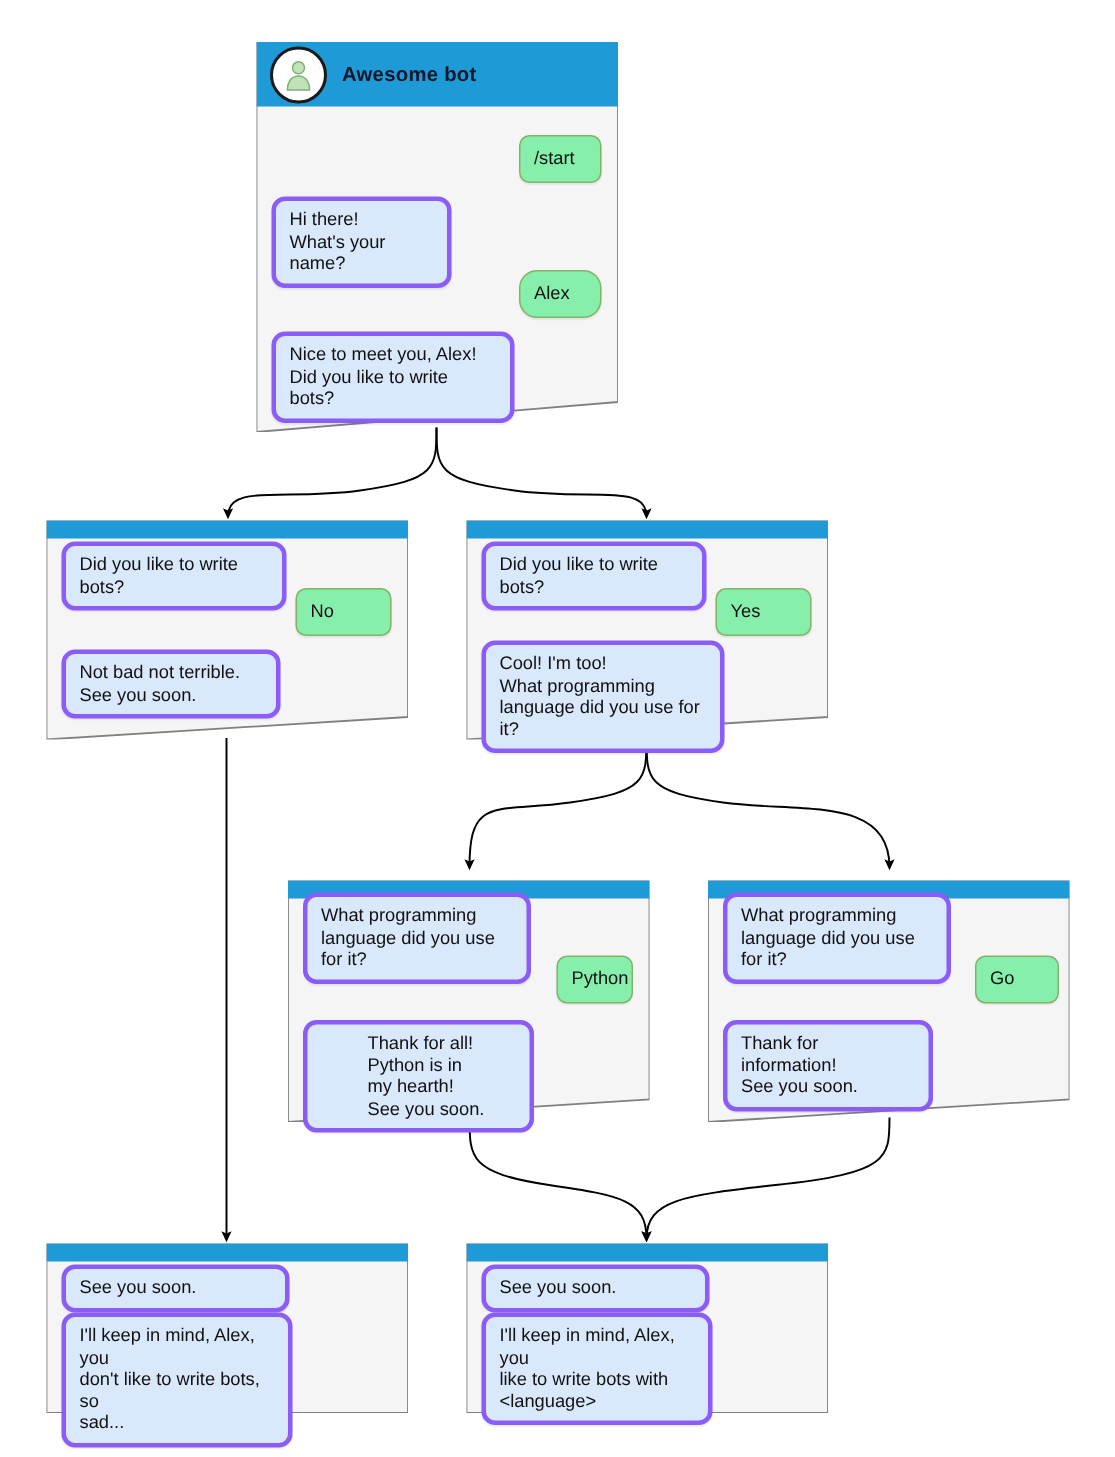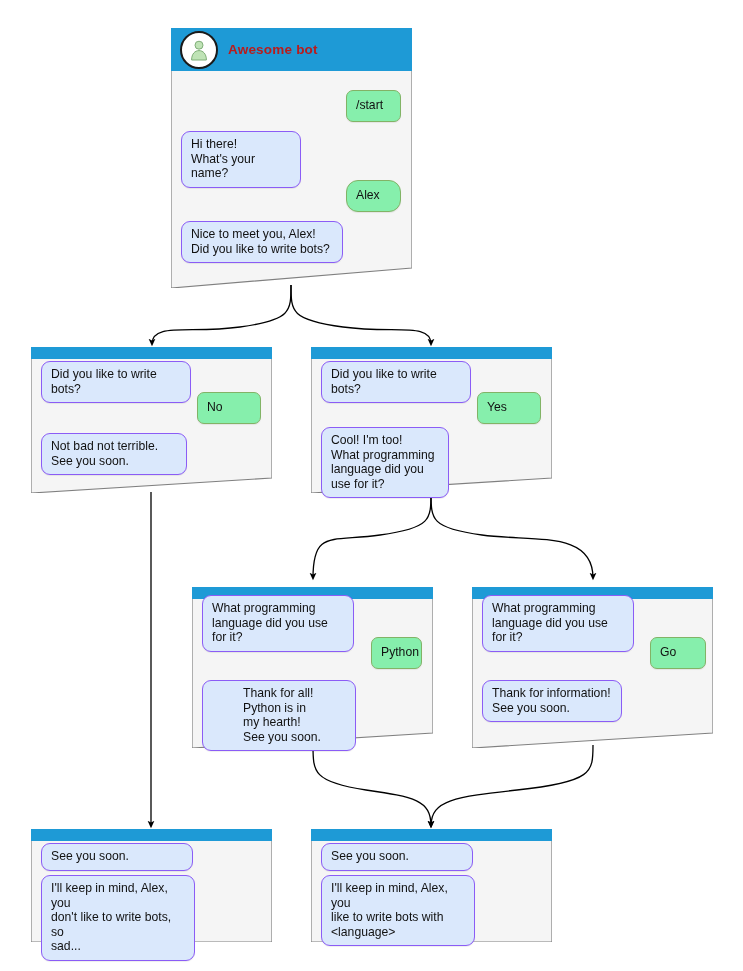--- a/index.html
+++ b/index.html
@@ -18,21 +18,21 @@
   .node .skew{
     position:absolute;left:0;top:0;width:100%;height:100%;
   }
   .node .skew svg{display:block;width:100%;height:100%;}
   .node .content{
     position:absolute;left:0;top:0;width:100%;height:100%;
   }
   .titlebar{
     position:absolute;left:0;top:0;right:0;
     display:flex;align-items:center;
-    color:#b91c1c;font-weight:bold;
+    color:#0f172a;font-weight:bold;
   }
   .title-text{margin-left:10px;font-size:13.5px;letter-spacing:0.2px;}
 
   .avatar{
     width:38px;height:38px;border-radius:50%;
     background:#ffffff;border:2px solid #1a1a1a;
     display:flex;align-items:center;justify-content:center;
     flex:0 0 auto;box-sizing:border-box;
   }
   .avatar svg{display:block;}
@@ -41,21 +41,21 @@
     position:absolute;
     border-radius:9px;
     padding:5px 9px 6px 9px;
     font-size:12.2px;line-height:14.6px;
     color:#111111;
     box-sizing:border-box;
     white-space:pre-line;
     box-shadow:0 1px 1px rgba(0,0,0,0.07);
   }
   .bubble.bot{
-    background:#dae8fc;border:1px solid #8b5cf6;
+    background:#dae8fc;border:3px solid #8b5cf6;
     left:10px;
   }
   .bubble.user{
     background:#86efac;border:1px solid #82b366;
     border-radius:7px;
     display:flex;align-items:center;justify-content:flex-start;
   }
 </style>
 </head>
 <body>
@@ -138,21 +138,21 @@
       <svg viewBox="0 0 241 146" preserveAspectRatio="none">
         <polygon points="0,0 241,0 241,131 0,146" fill="#f5f5f5" stroke="#808080" stroke-width="1.2"></polygon>
         <polygon points="0,0 241,0 241,12 0,12" fill="#1e9ad6" stroke="none"></polygon>
       </svg>
     </div>
     <div class="content">
       <div class="bubble bot" style="top:14px;width:150px;">Did you like to write bots?</div>
 
       <div class="bubble user" style="left:166px;top:45px;width:64px;height:32px;">Yes</div>
 
-      <div class="bubble bot" style="top:80px;width:128px;">Cool! I'm too!
+      <div class="bubble bot" style="top:80px;width:162px;">Cool! I'm too!
 What programming
 language did you use for it?</div>
     </div>
   </div>
 
   <div class="node" style="left:192px;top:587px;width:241px;height:161px;">
     <div class="skew">
       <svg viewBox="0 0 241 161" preserveAspectRatio="none">
         <polygon points="0,0 241,0 241,146 0,161" fill="#f5f5f5" stroke="#808080" stroke-width="1.2"></polygon>
         <polygon points="0,0 241,0 241,12 0,12" fill="#1e9ad6" stroke="none"></polygon>

